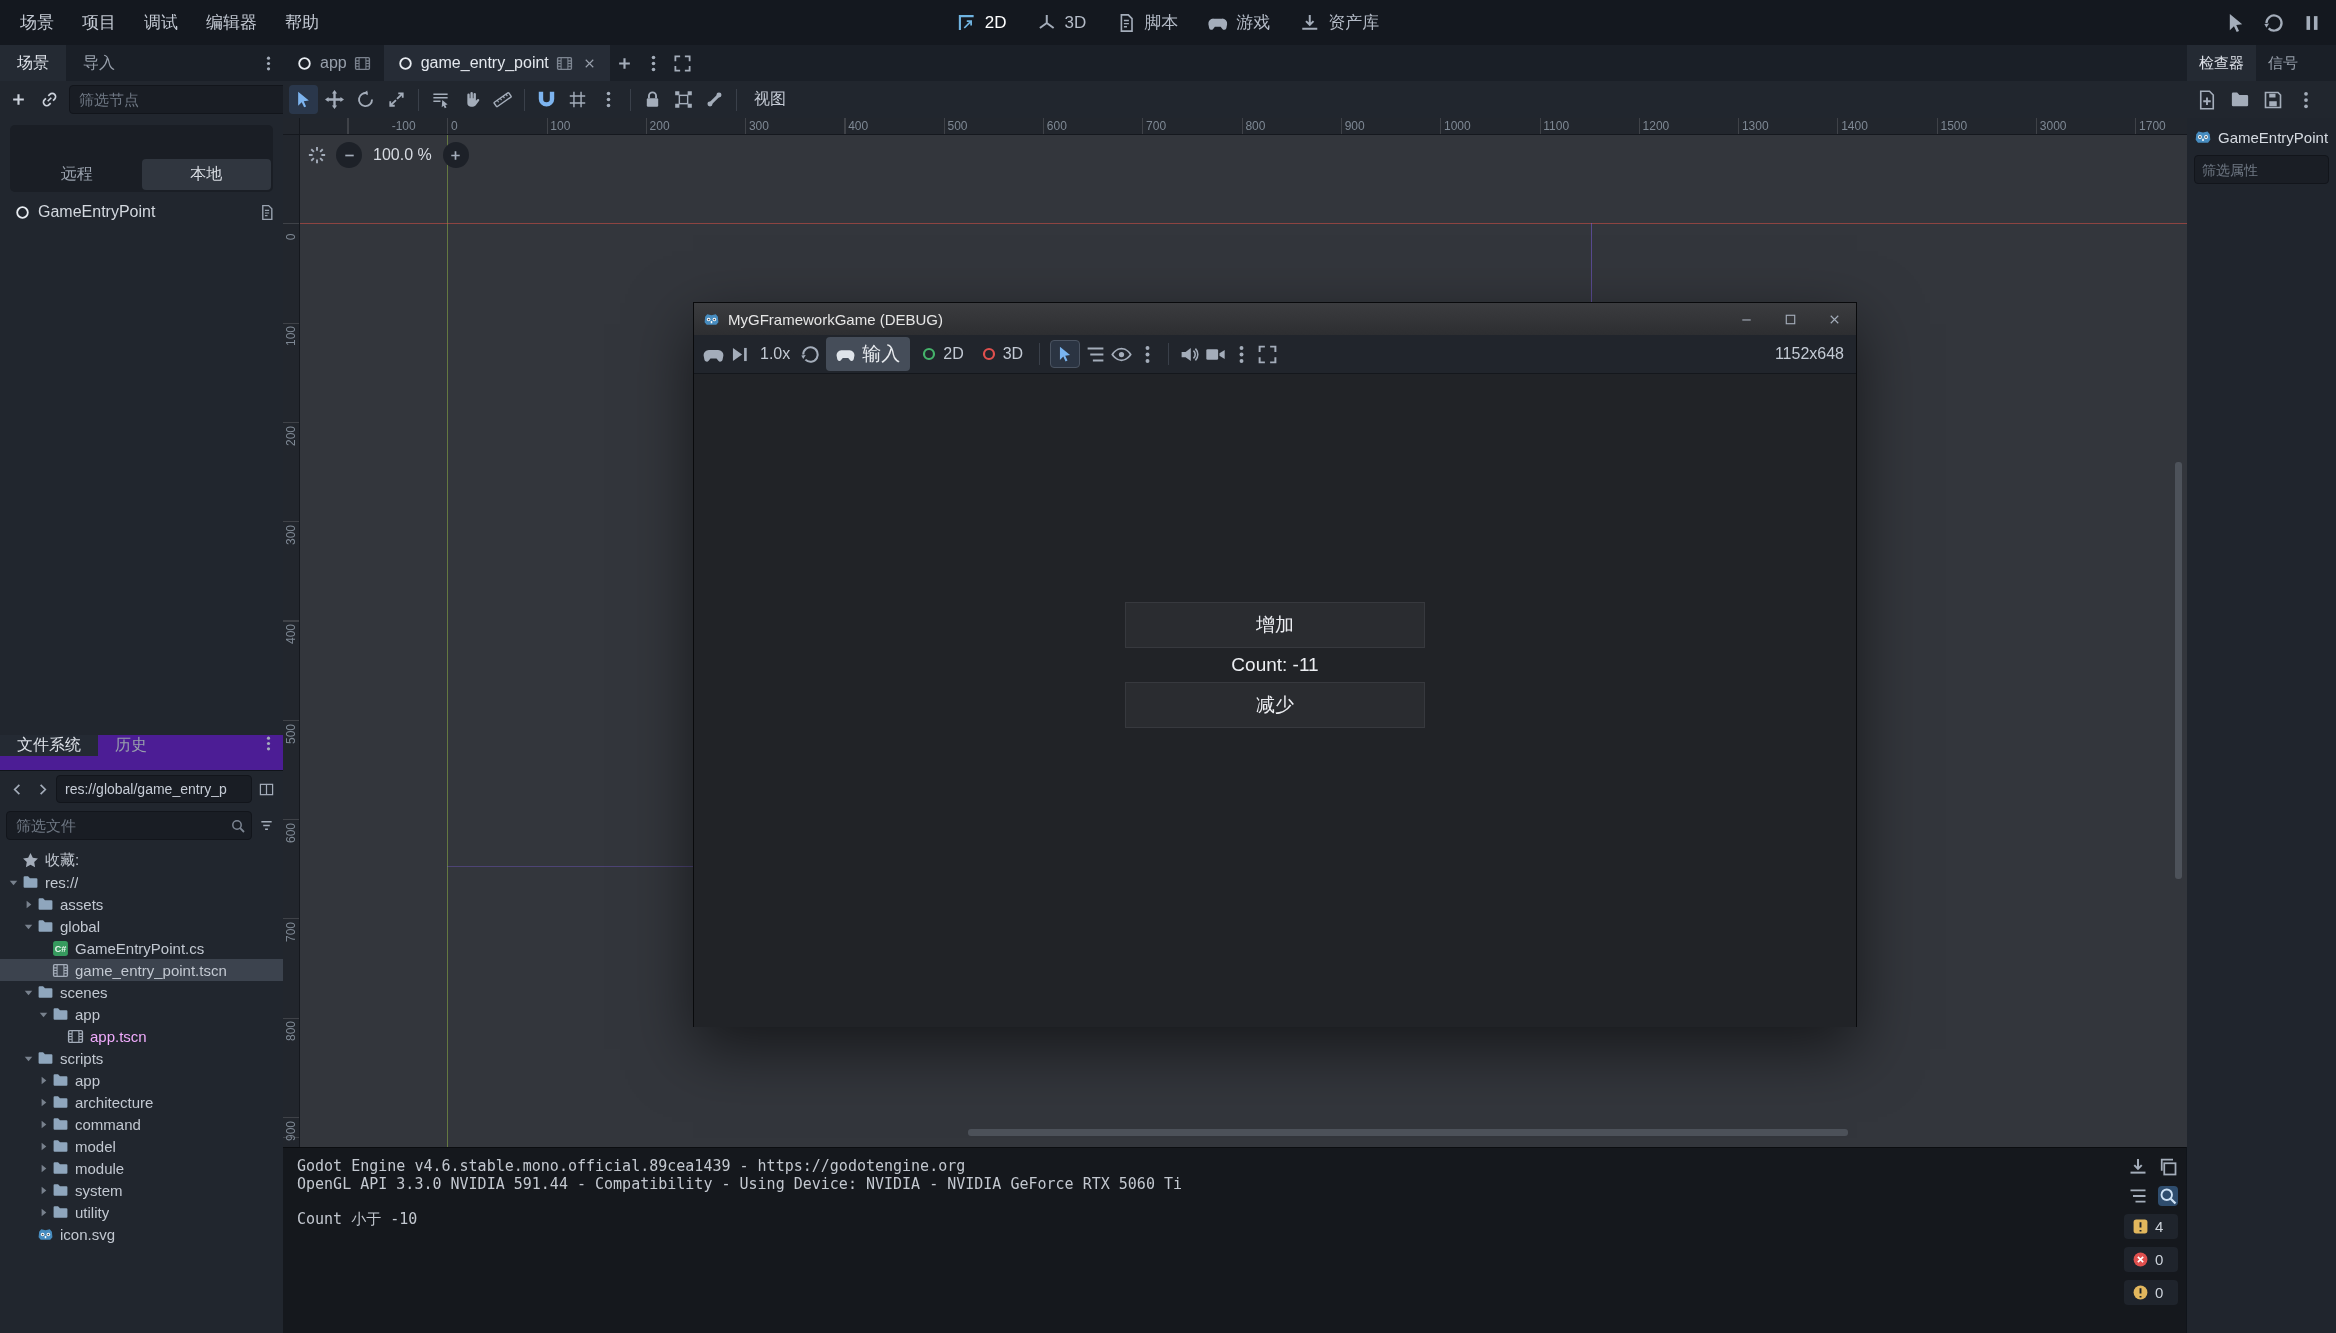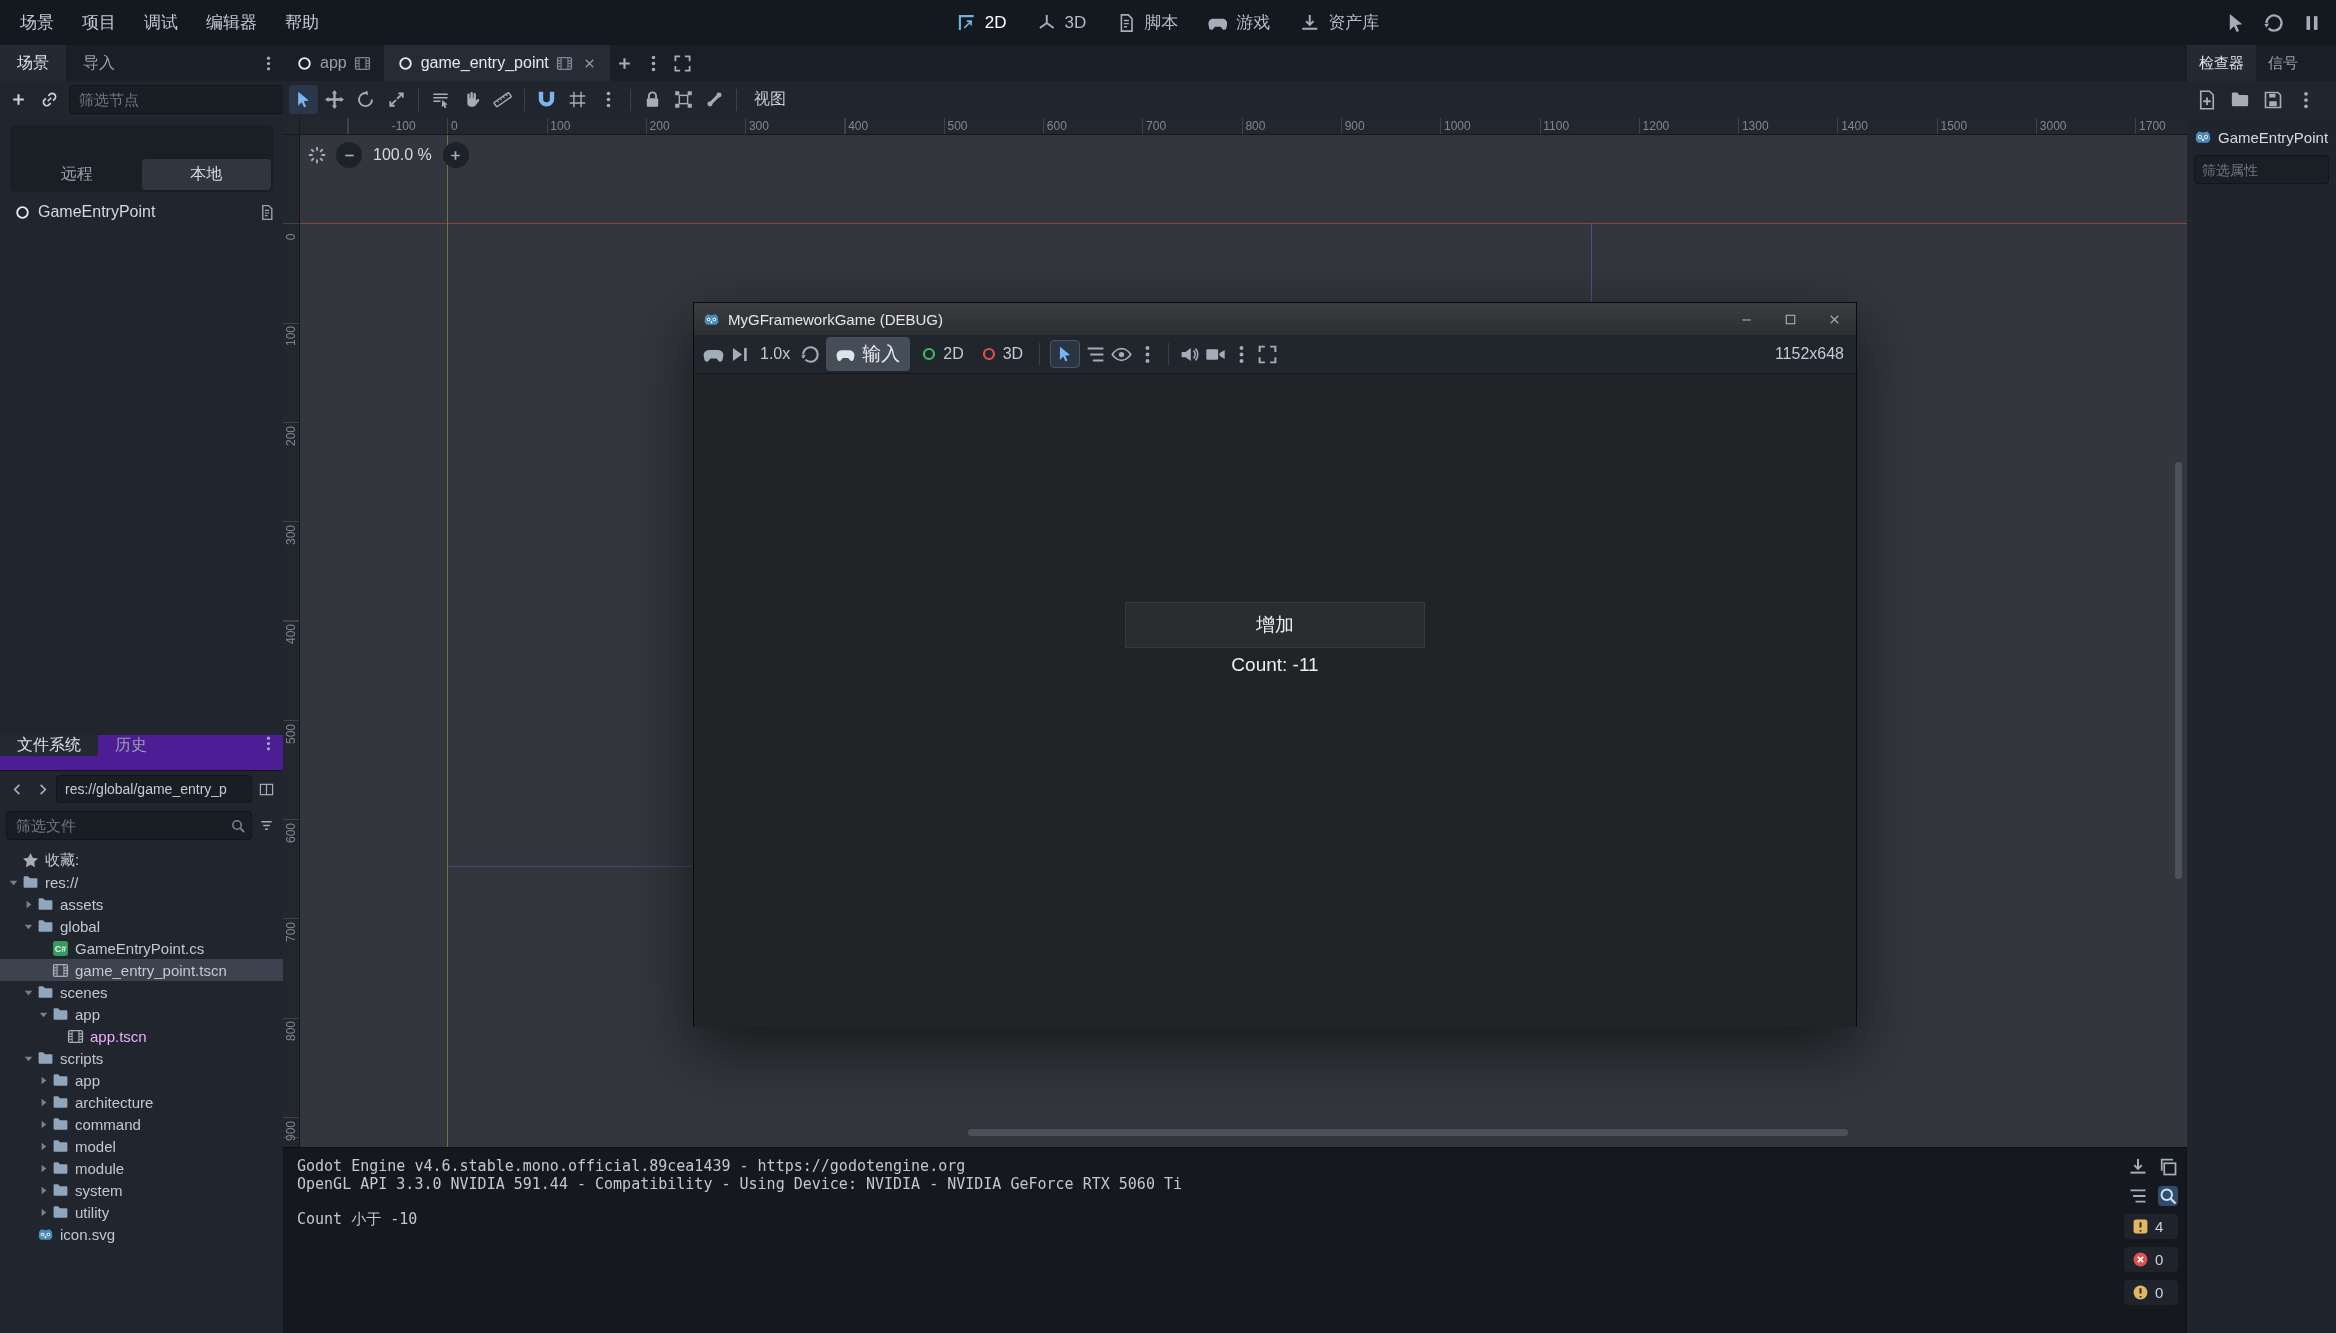--- a/index.html
+++ b/index.html
@@ -1043,15 +1043,16 @@
         <svg viewBox="0 0 16 16">
           <path d="M2 6V2h4M10 2h4v4M14 10v4h-4M6 14H2v-4" fill="none" stroke="currentColor" stroke-width="1.5"></path>
         </svg>
       </span>
     <span class="gw-res">1152x648</span>
   </div>
   <div class="gw-content">
     <div class="gw-stack">
       <div class="game-button">增加</div>
       <div class="game-count">Count: -11</div>
+      <div class="game-button">减少</div>
     </div>
   </div>
 </div>
 
 </body></html>

